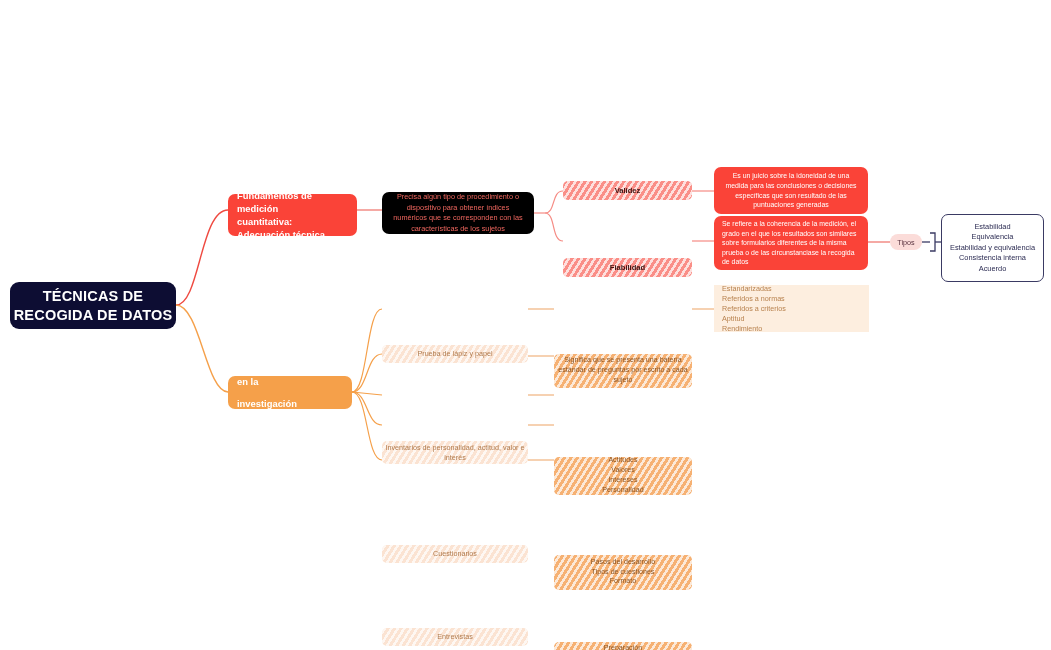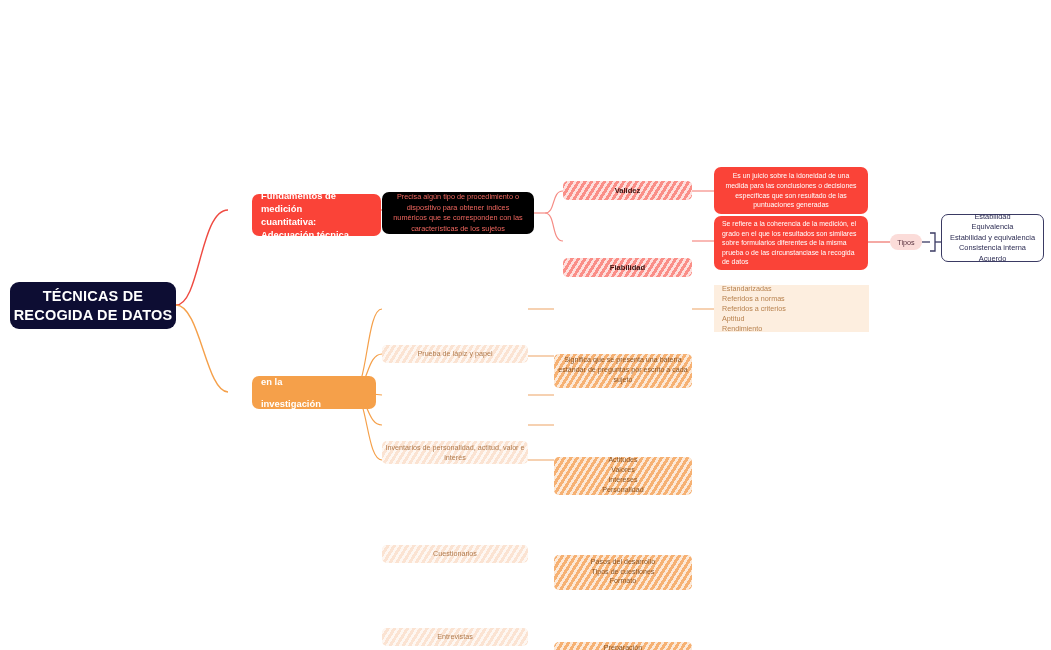--- a/index.html
+++ b/index.html
@@ -123,21 +123,21 @@
   .peach-list{
     background:#fdeedf;
     color:#b8824e;
     font-size:7.2px;
     line-height:10px;
     text-align:left;
     padding:10px 8px;
     display:flex;align-items:center;
   }
 
-  .ml{white-space:pre-line;margin-left:24px;}
+  .ml{white-space:pre-line;}
 </style>
 </head>
 <body>
 
 <div id="canvas">
 
   <svg class="wires" viewBox="0 0 1051 650">
 
     <path d="M176,305 C 200,305 200,210 228,210" stroke="#ef4a41" stroke-width="1.4" fill="none"></path>
 
@@ -194,21 +194,21 @@
   </div>
   <div class="node red-detail center" style="left:714px;top:167px;width:154px;height:47px;">Es un juicio sobre la idoneidad de una medida para las conclusiones o decisiones específicas que son resultado de las puntuaciones generadas</div>
 
   <div class="node hatch hatch-salmon" style="left:563px;top:232px;width:129px;height:19px;margin-top:7px;">
     <span>Fiabilidad</span>
   </div>
   <div class="node red-detail left" style="left:714px;top:216px;width:154px;height:54px;">Se refiere a la coherencia de la medición, el grado en el que los resultados son similares sobre formularios diferentes de la misma prueba o de las circunstanciase la recogida de datos</div>
 
   <div class="node tipos-pill" style="left:890px;top:234px;width:32px;height:16px;">Tipos</div>
 
-  <div class="node navy-outline" style="left:941px;top:214px;width:103px;height:48px;">
+  <div class="node navy-outline" style="left:941px;top:214px;width:103px;height:68px;">
     <div>
       <div>Estabilidad</div>
       <div>Equivalencia</div>
       <div>Estabilidad y equivalencia</div>
       <div>Consistencia interna</div>
       <div>Acuerdo</div>
     </div>
   </div>
 
   <div class="node branch-orange ml" style="left:228px;top:376px;width:124px;height:33px;">Métodos de recogida en la

